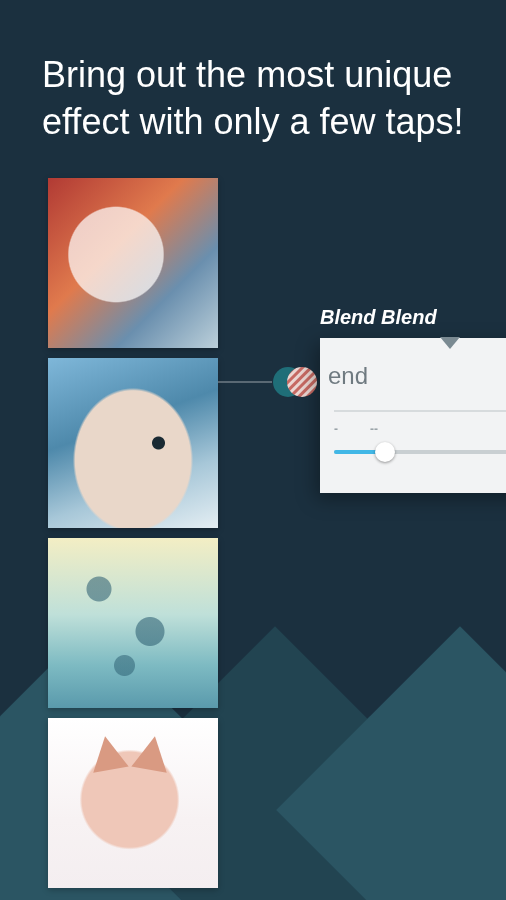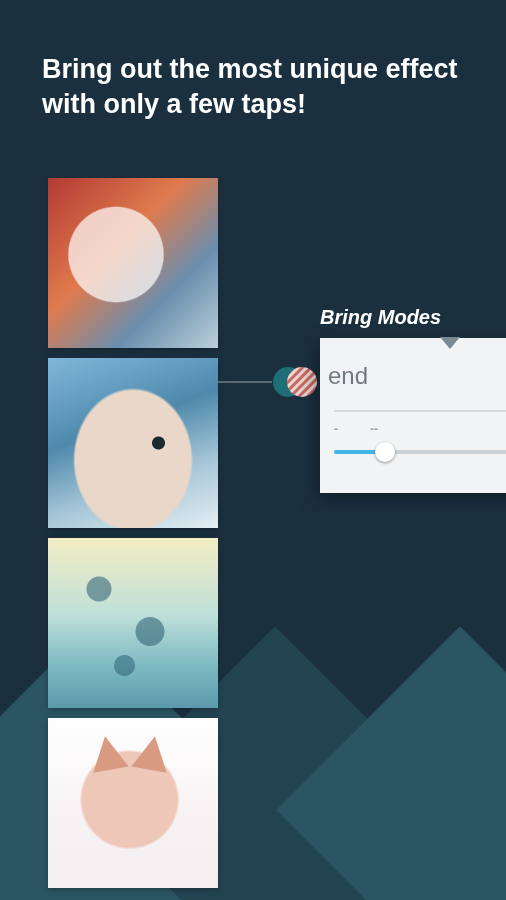--- a/index.html
+++ b/index.html
@@ -31,22 +31,22 @@
   .diamond.d0b { left: 145px; bottom: -40px;  background: #224451; }
   .diamond.d0c { left: 330px; bottom: -40px;  background: #2b5563; }
 
   
   .headline {
     position: absolute;
     top: 52px;
     left: 42px;
     right: 30px;
     color: #ffffff;
-    font-size: 27px;
-    font-weight: 700;
+    font-size: 36px;
+    font-weight: 400;
     line-height: 1.3;
   }
 
   
   .gallery {
     position: absolute;
     left: 48px;
     top: 178px;
     width: 170px;
     display: flex;
@@ -210,21 +210,21 @@
 
 <div class="gallery">
   <div class="thumb t1"></div>
   <div class="thumb t2"></div>
   <div class="thumb t3"></div>
   <div class="thumb t4"></div>
 </div>
 
 <div class="connector"></div>
 
-<div class="panel-label">Bring Modes</div>
+<div class="panel-label">Blend Blend</div>
 
 <svg class="panel-icon" width="46" height="40">
   <defs>
     <pattern id="stripe" width="6" height="6" patternUnits="userSpaceOnUse" patternTransform="rotate(45)">
       <rect width="3" height="6" fill="#c76a63"></rect>
       <rect x="3" width="3" height="6" fill="#ecd7d3"></rect>
     </pattern>
   </defs>
   <circle cx="16" cy="20" r="15" fill="#1f6e78"></circle>
   <circle cx="30" cy="20" r="15" fill="url(#stripe)"></circle>

